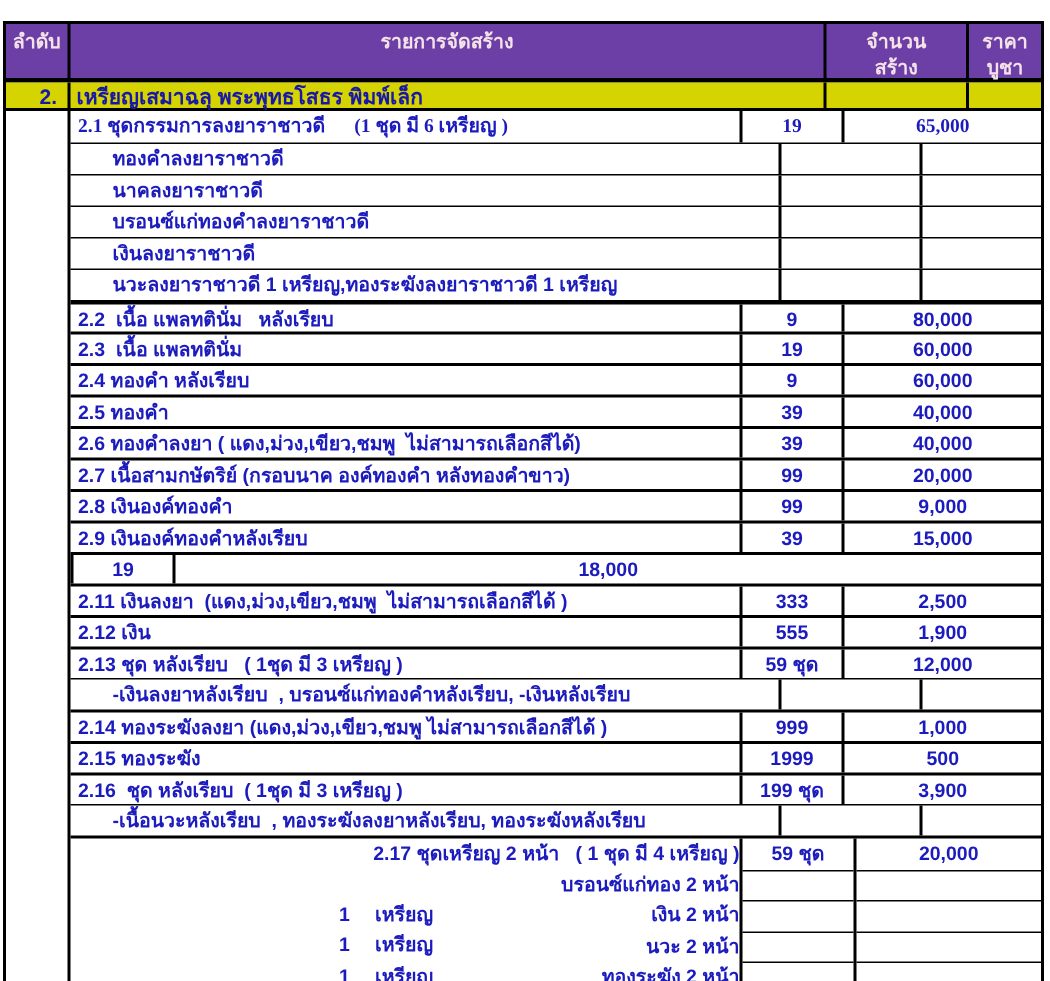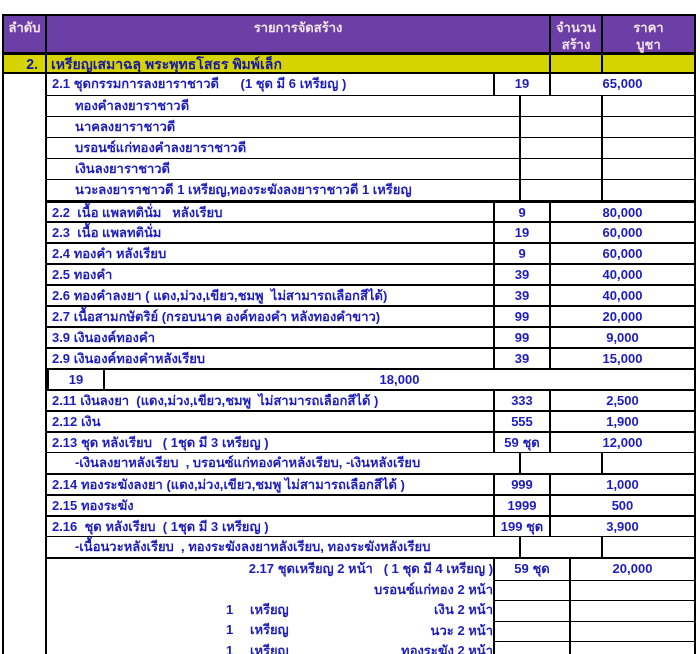--- a/index.html
+++ b/index.html
@@ -5,40 +5,40 @@
   * { box-sizing: border-box; margin: 0; padding: 0; }
   html,body { width:700px; height:654px; background:#ffffff; overflow:hidden;
     font-family:"Liberation Sans", sans-serif; font-weight:bold; }
   .tbl { position:absolute; left:2px; top:14px; width:694px; border:2px solid #000; background:#fff; }
 
   
   .hdr { display:flex; height:39px; background:#6b3fa6; color:#f5e2e8; border-bottom:3px solid #000; font-size:13px; }
   .hc { padding-top:3px; line-height:17px; text-align:center; }
   .c1 { width:43px; border-right:2px solid #000; }
   .c2 { width:502px; }
-  .c3 { width:52px; border-left:2px solid #000; }
+  .c3 { width:95px; border-left:2px solid #000; }
   .c4 { flex:1; border-left:2px solid #000; }
 
   
   .section { display:flex; height:19px; background:#d6d400; color:#1818a8; border-bottom:2px solid #000; font-size:14px; }
   .section .c1 { text-align:right; padding-right:7px; line-height:18px; }
   .section .c2 { padding-left:4px; line-height:18px; white-space:pre; }
   .section .c3, .section .c4 { height:100%; }
 
   
   .bodywrap { display:flex; }
   .ordercol { width:43px; border-right:2px solid #000; background:#fff; }
   .rows { flex:1; display:flex; flex-direction:column; color:#1c1cbe; font-size:13px; }
 
   .row { display:flex; height:21px; border-top:2px solid #000; }
-  .row:first-child { border-top:0; }
+  .row:first-child { border-top:0;font-family:Liberation Serif, serif; }
   .row.sub, .row.line { border-top:1px solid #000;gap:26px; }
   .row.thick { border-top:3px solid #000; }
   .rc2 { width:446px; position:relative; white-space:pre; line-height:20px; overflow:hidden; }
-  .rc3 { width:56px; border-left:2px solid #000; text-align:center; line-height:20px; }
+  .rc3 { width:68px; border-left:2px solid #000; text-align:center; line-height:20px; }
   .rc4 { flex:1; border-left:2px solid #000; text-align:center; line-height:20px; }
   .row.item .rc2 { padding-left:5px; }
   .row.line .rc2 { padding-left:28px; }
   .row.sub .rc2 { padding-left:28px; }
 
   
   .row.group { height:105px; border-top:2px solid #000; }
   .g2 { width:446px; display:flex; flex-direction:column;text-align:right; }
   .gline { height:21px; line-height:20px; white-space:pre; position:relative; }
   .gline.head { padding-left:5px; }
@@ -132,21 +132,21 @@
           <div class="rc2">2.6 ทองคำลงยา ( แดง,ม่วง,เขียว,ชมพู  ไม่สามารถเลือกสีได้)</div>
           <div class="rc3">39</div>
           <div class="rc4">40,000</div>
         </div>
         <div class="row item">
           <div class="rc2">2.7 เนื้อสามกษัตริย์ (กรอบนาค องค์ทองคำ หลังทองคำขาว)</div>
           <div class="rc3">99</div>
           <div class="rc4">20,000</div>
         </div>
         <div class="row item">
-          <div class="rc2">3.9 เงินองค์ทองคำ</div>
+          <div class="rc2">2.8 เงินองค์ทองคำ</div>
           <div class="rc3">99</div>
           <div class="rc4">9,000</div>
         </div>
         <div class="row item">
           <div class="rc2">2.9 เงินองค์ทองคำหลังเรียบ</div>
           <div class="rc3">39</div>
           <div class="rc4">15,000</div>
         </div>
         <div class="row item">
           <div class="rc3">19</div>

